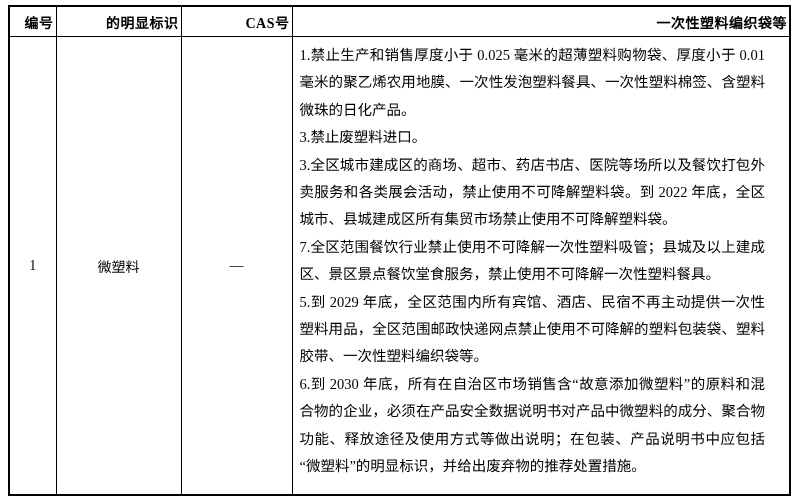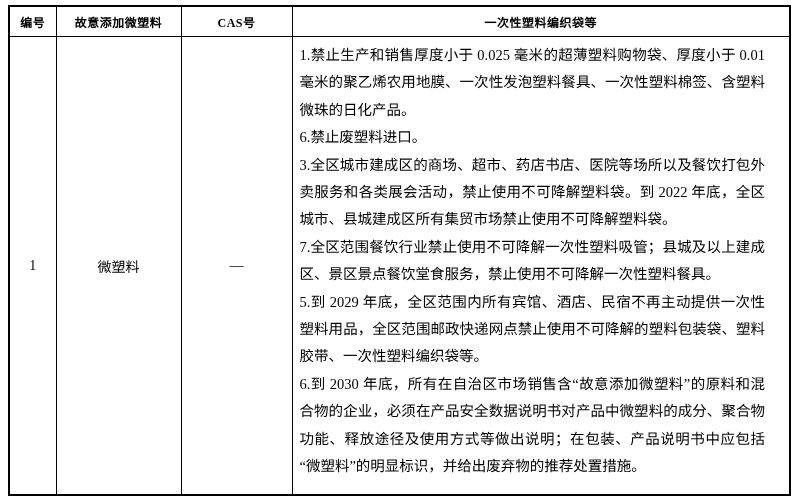--- a/index.html
+++ b/index.html
@@ -27,23 +27,23 @@
     background: #ffffff;
   }
   table.doc-table, table.doc-table th, table.doc-table td {
     border: 1px solid #000000;
   }
   table.doc-table {
     border: 2px solid #000000;
   }
   th {
     height: 27px;
-    font-size: 12px;
+    font-size: 14px;
     font-weight: bold;
-    text-align: center;
+    text-align: right;
     vertical-align: middle;
     padding: 1px 2px;
     letter-spacing: 0.5px;
   }
   td.center-cell {
     text-align: center;
     vertical-align: middle;
     font-size: 14px;
     padding: 2px;
   }
@@ -66,33 +66,33 @@
   <table class="doc-table">
     <colgroup>
       <col style="width:47px">
       <col style="width:125px">
       <col style="width:111px">
       <col>
     </colgroup>
     <thead>
       <tr>
         <th>编号</th>
-        <th>故意添加微塑料</th>
+        <th>的明显标识</th>
         <th>CAS号</th>
         <th>一次性塑料编织袋等</th>
       </tr>
     </thead>
     <tbody>
       <tr>
         <td class="center-cell">1</td>
         <td class="center-cell">微塑料</td>
         <td class="center-cell">—</td>
         <td class="measures-cell">
             <p>1.禁止生产和销售厚度小于 0.025 毫米的超薄塑料购物袋、厚度小于 0.01 毫米的聚乙烯农用地膜、一次性发泡塑料餐具、一次性塑料棉签、含塑料微珠的日化产品。</p>
-            <p>6.禁止废塑料进口。</p>
+            <p>3.禁止废塑料进口。</p>
             <p>3.全区城市建成区的商场、超市、药店书店、医院等场所以及餐饮打包外卖服务和各类展会活动，禁止使用不可降解塑料袋。到 2022 年底，全区城市、县城建成区所有集贸市场禁止使用不可降解塑料袋。</p>
             <p>7.全区范围餐饮行业禁止使用不可降解一次性塑料吸管；县城及以上建成区、景区景点餐饮堂食服务，禁止使用不可降解一次性塑料餐具。</p>
             <p>5.到 2029 年底，全区范围内所有宾馆、酒店、民宿不再主动提供一次性塑料用品，全区范围邮政快递网点禁止使用不可降解的塑料包装袋、塑料胶带、一次性塑料编织袋等。</p>
             <p>6.到 2030 年底，所有在自治区市场销售含“故意添加微塑料”的原料和混合物的企业，必须在产品安全数据说明书对产品中微塑料的成分、聚合物功能、释放途径及使用方式等做出说明；在包装、产品说明书中应包括“微塑料”的明显标识，并给出废弃物的推荐处置措施。</p>
           </td>
       </tr>
     </tbody>
   </table>
 </div>
 

